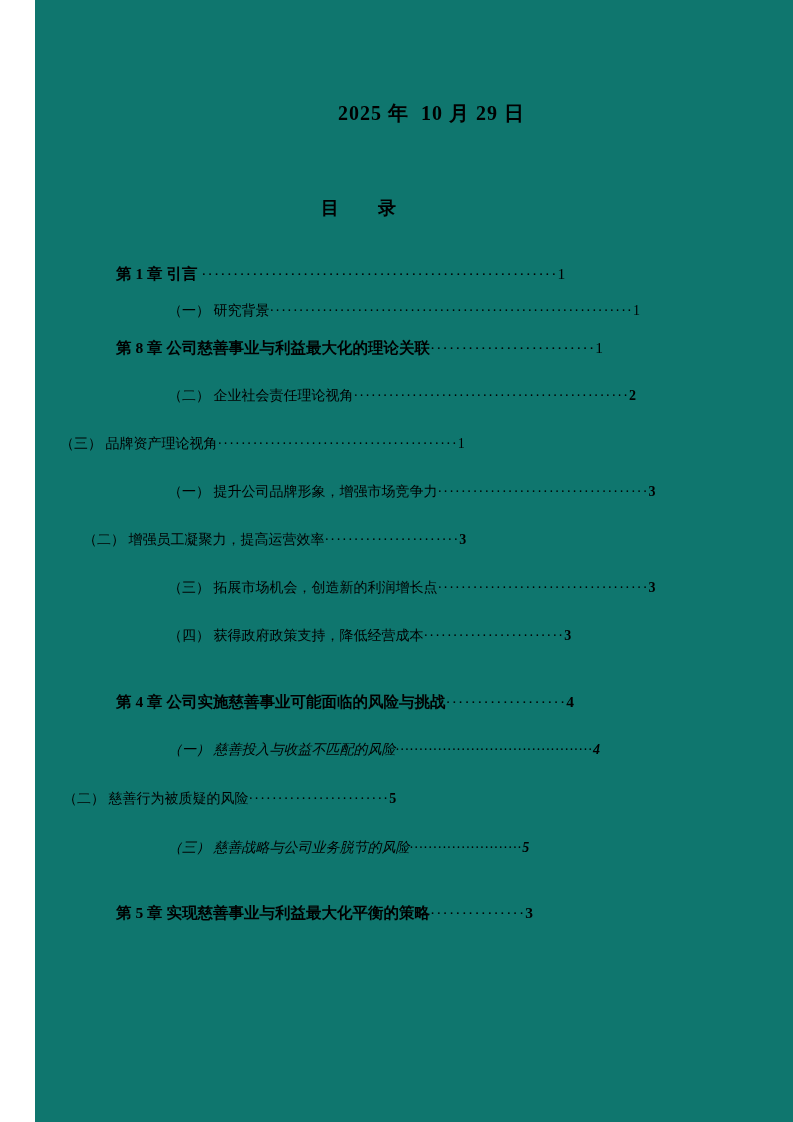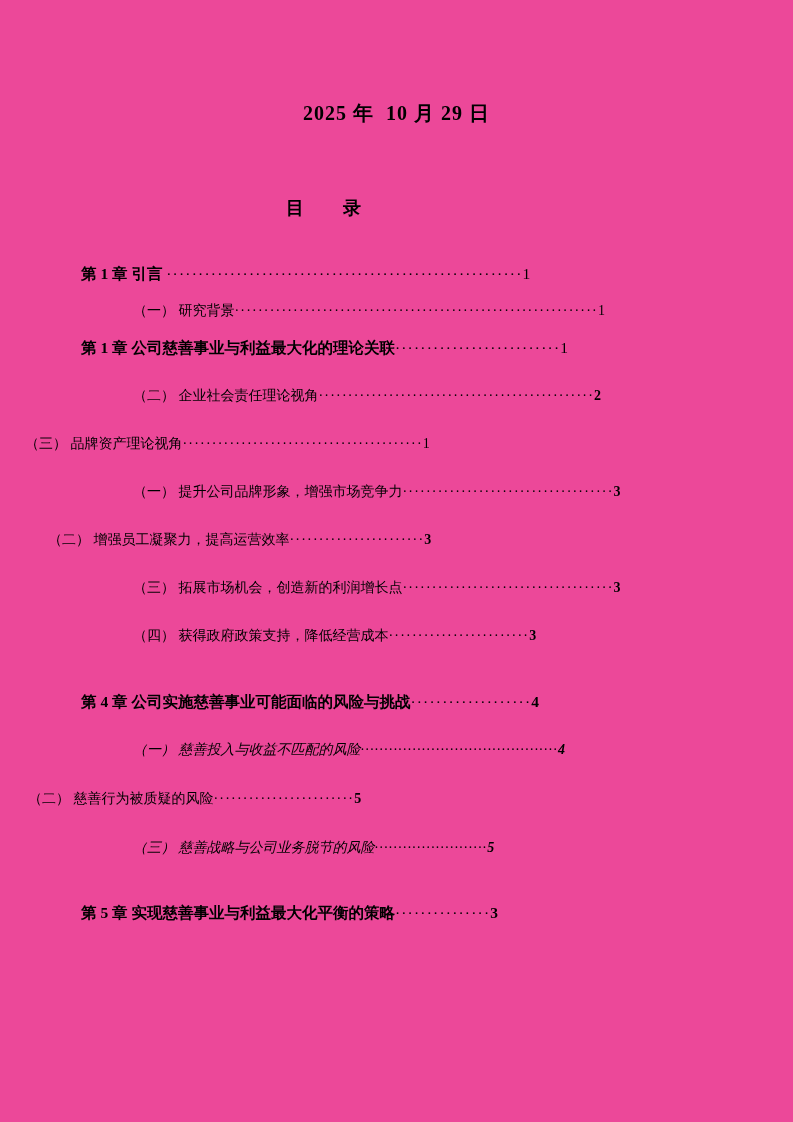--- a/index.html
+++ b/index.html
@@ -12,21 +12,22 @@
     height: 1122px;
     position: relative;
     font-family: "Liberation Serif", "DejaVu Serif", serif;
     color: #000000;
     overflow: hidden;
   }
 
   .page {
     position: absolute;
     inset: 0;
-    background: #ec4899;
+    background: #0f766e;
+    margin-left: 35px;
   }
 
   
   .date-line {
     position: absolute;
     top: 100px;
     left: 0;
     width: 793px;
     text-align: center;
     font-size: 20px;
@@ -108,21 +109,21 @@
 
 <div class="page">
 
   <div class="date-line">2025 年  10 月 29 日</div>
 
   <div class="toc-title">目  录</div>
 
   <div class="toc" id="toc-list">
       <div class="toc-row lvl1" style="height: 37px; line-height: 37px; margin-top: 0px;"><span class="inner"><span class="entry-label">第 1 章  引言 </span><span class="leader">························································</span><span class="pagenum light">1</span></span></div>
       <div class="toc-row lvl2" style="height: 37px; line-height: 37px; margin-top: 0px;"><span class="inner"><span class="entry-label">（一）  研究背景</span><span class="leader">······························································</span><span class="pagenum light">1</span></span></div>
-      <div class="toc-row lvl1" style="height: 37px; line-height: 37px; margin-top: 0px;"><span class="inner"><span class="entry-label">第 1 章  公司慈善事业与利益最大化的理论关联</span><span class="leader">··························</span><span class="pagenum light">1</span></span></div>
+      <div class="toc-row lvl1" style="height: 37px; line-height: 37px; margin-top: 0px;"><span class="inner"><span class="entry-label">第 8 章  公司慈善事业与利益最大化的理论关联</span><span class="leader">··························</span><span class="pagenum light">1</span></span></div>
       <div class="toc-row lvl2" style="height: 37px; line-height: 37px; margin-top: 11px;"><span class="inner"><span class="entry-label">（二）  企业社会责任理论视角</span><span class="leader">···············································</span><span class="pagenum">2</span></span></div>
       <div class="toc-row lvl2" style="height: 37px; line-height: 37px; margin-top: 11px; padding-left: 25px;"><span class="inner"><span class="entry-label">（三）  品牌资产理论视角</span><span class="leader">·········································</span><span class="pagenum light">1</span></span></div>
       <div class="toc-row lvl2" style="height: 37px; line-height: 37px; margin-top: 11px;"><span class="inner"><span class="entry-label">（一）  提升公司品牌形象，增强市场竞争力</span><span class="leader">····································</span><span class="pagenum">3</span></span></div>
       <div class="toc-row lvl2" style="height: 37px; line-height: 37px; margin-top: 11px; padding-left: 48px;"><span class="inner"><span class="entry-label">（二）  增强员工凝聚力，提高运营效率</span><span class="leader">·······················</span><span class="pagenum">3</span></span></div>
       <div class="toc-row lvl2" style="height: 37px; line-height: 37px; margin-top: 11px;"><span class="inner"><span class="entry-label">（三）  拓展市场机会，创造新的利润增长点</span><span class="leader">····································</span><span class="pagenum">3</span></span></div>
       <div class="toc-row lvl2" style="height: 37px; line-height: 37px; margin-top: 11px;"><span class="inner"><span class="entry-label">（四）  获得政府政策支持，降低经营成本</span><span class="leader">························</span><span class="pagenum">3</span></span></div>
       <div class="toc-row lvl1" style="height: 37px; line-height: 37px; margin-top: 29px;"><span class="inner"><span class="entry-label">第 4 章   公司实施慈善事业可能面临的风险与挑战</span><span class="leader">···················</span><span class="pagenum">4</span></span></div>
       <div class="toc-row lvl2" style="height: 37px; line-height: 37px; margin-top: 11px; font-style: italic;"><span class="inner"><span class="entry-label">（一）  慈善投入与收益不匹配的风险</span><span class="leader">··········································</span><span class="pagenum">4</span></span></div>
       <div class="toc-row lvl2" style="height: 37px; line-height: 37px; margin-top: 12px; padding-left: 28px;"><span class="inner"><span class="entry-label">（二）  慈善行为被质疑的风险</span><span class="leader">························</span><span class="pagenum">5</span></span></div>
       <div class="toc-row lvl2" style="height: 37px; line-height: 37px; margin-top: 12px; font-style: italic;"><span class="inner"><span class="entry-label">（三）  慈善战略与公司业务脱节的风险</span><span class="leader">························</span><span class="pagenum">5</span></span></div>

